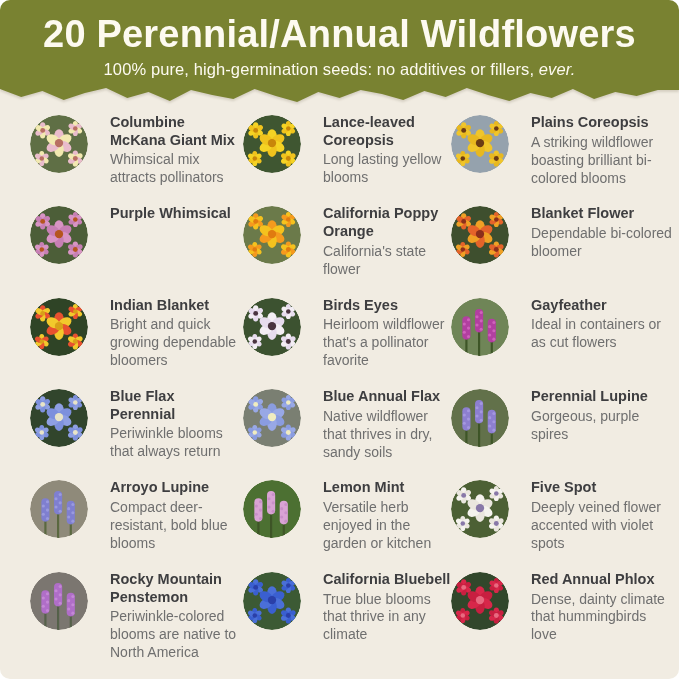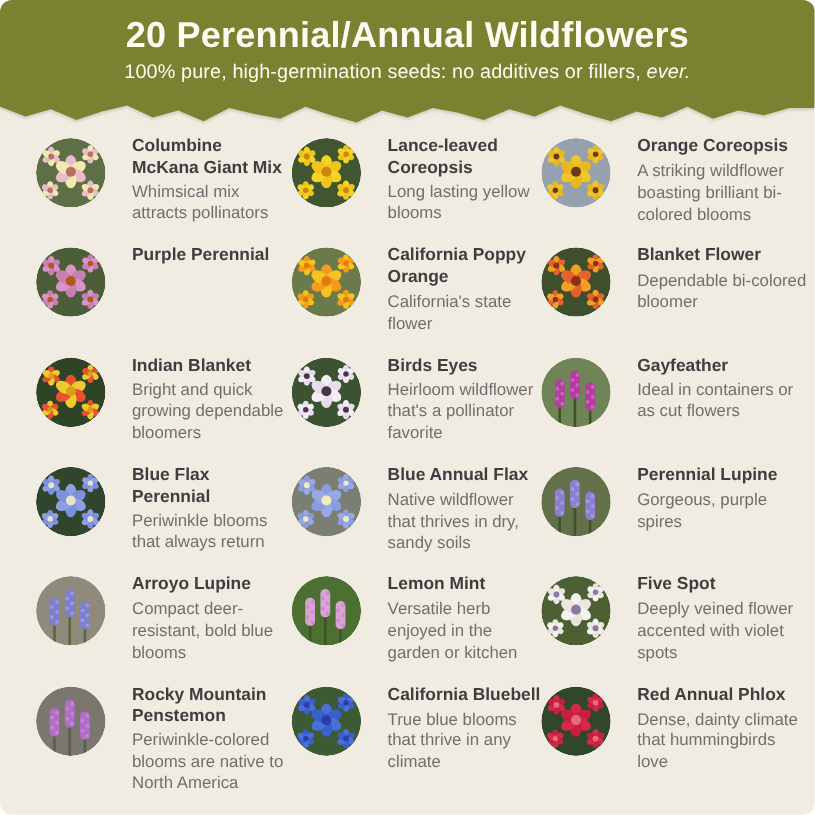--- a/index.html
+++ b/index.html
@@ -16,21 +16,21 @@
   .banner{
     position:relative;
     height:86px;
     background:var(--banner-bg,#798231);
     text-align:center;
     color:#fdfaf0;
   }
   .banner h1{
     margin:0;
     padding-top:13px;
-    font-size:30px;
+    font-size:38px;
     font-weight:bold;
     letter-spacing:0.2px;
   }
   .banner .subtitle{
     margin:4px 0 0 0;
     font-size:16.5px;
     font-weight:400;
     letter-spacing:0.1px;
   }
   .banner .subtitle em{font-style:italic;}
@@ -243,21 +243,21 @@
               <ellipse cx="32" cy="23.6" rx="5.3" ry="7.9" fill="#e8b81f" transform="rotate(60 32 31)"></ellipse>
               <ellipse cx="32" cy="23.6" rx="5.3" ry="7.9" fill="#f0c52a" transform="rotate(120 32 31)"></ellipse>
               <ellipse cx="32" cy="23.6" rx="5.3" ry="7.9" fill="#e8b81f" transform="rotate(180 32 31)"></ellipse>
               <ellipse cx="32" cy="23.6" rx="5.3" ry="7.9" fill="#f0c52a" transform="rotate(240 32 31)"></ellipse>
               <ellipse cx="32" cy="23.6" rx="5.3" ry="7.9" fill="#e8b81f" transform="rotate(300 32 31)"></ellipse>
               <circle cx="32" cy="31" r="4.6" fill="#6b3b14"></circle>
             </g>
           </svg>
         </span>
       <div class="txt">
-        <div class="name">Orange Coreopsis</div>
+        <div class="name">Plains Coreopsis</div>
         <div class="desc">A striking wildflower boasting brilliant bi-colored blooms</div>
       </div>
     </div>
 
     <div class="item">
       <span class="photo">
           <svg viewBox="0 0 64 64" xmlns="http://www.w3.org/2000/svg">
             <clipPath id="clip3">
               <circle cx="32" cy="32" r="32"></circle>
             </clipPath>
@@ -295,21 +295,21 @@
               <ellipse cx="32" cy="23.6" rx="5.3" ry="7.9" fill="#c77fb4" transform="rotate(60 32 31)"></ellipse>
               <ellipse cx="32" cy="23.6" rx="5.3" ry="7.9" fill="#d894c4" transform="rotate(120 32 31)"></ellipse>
               <ellipse cx="32" cy="23.6" rx="5.3" ry="7.9" fill="#c77fb4" transform="rotate(180 32 31)"></ellipse>
               <ellipse cx="32" cy="23.6" rx="5.3" ry="7.9" fill="#d894c4" transform="rotate(240 32 31)"></ellipse>
               <ellipse cx="32" cy="23.6" rx="5.3" ry="7.9" fill="#c77fb4" transform="rotate(300 32 31)"></ellipse>
               <circle cx="32" cy="31" r="4.6" fill="#b5551e"></circle>
             </g>
           </svg>
         </span>
       <div class="txt">
-        <div class="name">Purple Perennial</div>
+        <div class="name">Purple Whimsical</div>
       </div>
     </div>
 
     <div class="item">
       <span class="photo">
           <svg viewBox="0 0 64 64" xmlns="http://www.w3.org/2000/svg">
             <clipPath id="clip4">
               <circle cx="32" cy="32" r="32"></circle>
             </clipPath>
             <g clip-path="url(#clip4)">

